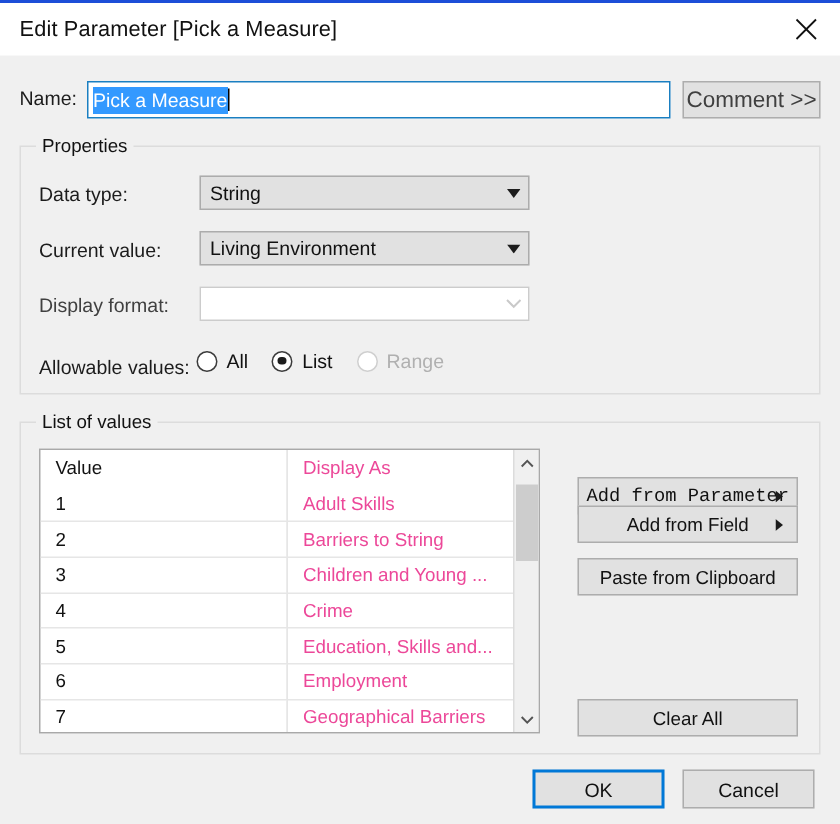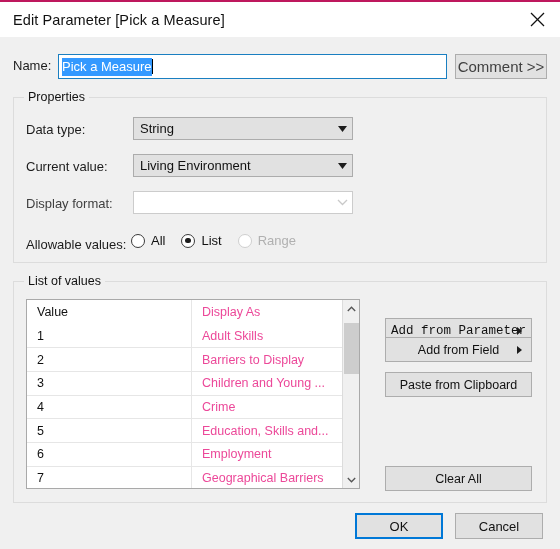--- a/index.html
+++ b/index.html
@@ -14,21 +14,21 @@
     font-family: "Liberation Sans", sans-serif;
     font-size: 12.5px;
     color: #1c1c1c;
     background: #f0f0f0;
   }
   .dialog {
     position: relative;
     width: 560px;
     height: 549px;
     box-sizing: border-box;
-    border-top: 2px solid #be185d;
+    border-top: 2px solid #1d4ed8;
     background: #f0f0f0;
     overflow: hidden;
   }
   
   .titlebar {
     position: absolute;
     left: 0; top: 0;
     width: 560px;
     height: 35px;
     background: #ffffff;
@@ -418,21 +418,21 @@
         <div class="cell-value">Value</div>
         <div class="cell-display">Display As</div>
       </div>
 
       <div class="trow">
         <div class="cell-value">1</div>
         <div class="cell-display">Adult Skills</div>
       </div>
       <div class="trow">
         <div class="cell-value">2</div>
-        <div class="cell-display">Barriers to Display</div>
+        <div class="cell-display">Barriers to String</div>
       </div>
       <div class="trow">
         <div class="cell-value">3</div>
         <div class="cell-display">Children and Young ...</div>
       </div>
       <div class="trow">
         <div class="cell-value">4</div>
         <div class="cell-display">Crime</div>
       </div>
       <div class="trow">

